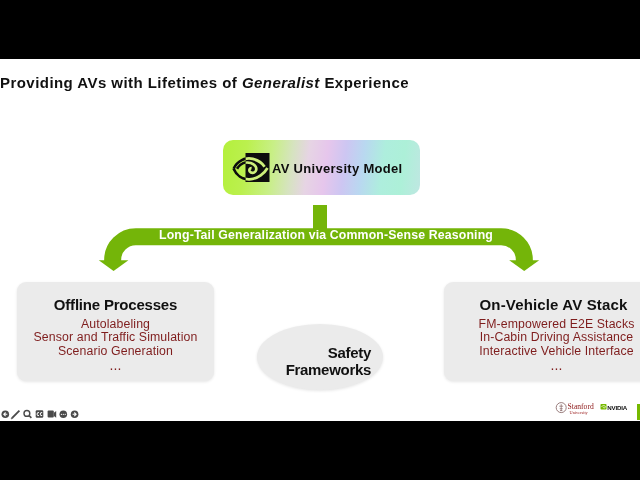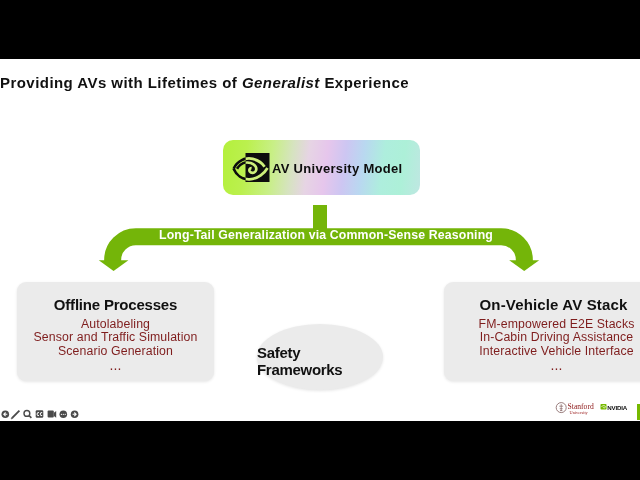--- a/index.html
+++ b/index.html
@@ -9,21 +9,21 @@
   .title{left:0;top:74px;width:640px;text-align:left;font-size:15px;font-weight:bold;color:#111;letter-spacing:0.45px;line-height:18px;}
   .gradbox{left:223px;top:140px;width:197px;height:55px;border-radius:10px;
     background:linear-gradient(97deg,#b4f03c 0%,#bbf04e 12%,#c8ef86 25%,#d6e3c0 35%,#e6d4e4 43%,#e6c6ec 52%,#cdc6f2 61%,#b9d8f0 70%,#aeeedd 80%,#adf0d8 90%,#bfe7e2 100%);}
   .gradtext{left:272px;top:161.5px;font-size:13px;font-weight:bold;color:#0d0d0d;letter-spacing:0.3px;line-height:13px;}
   .stem{left:313px;top:205px;width:14px;height:25px;background:#74b509;}
   .bannertext{left:0;top:229px;width:652px;text-align:center;font-size:12.3px;font-weight:bold;color:#fff;letter-spacing:0.15px;line-height:12.3px;}
   .graybox{top:282px;height:99px;background:#ebebeb;border-radius:9px;box-shadow:0 1px 3px rgba(0,0,0,0.10);}
   .boxtitle{width:100%;text-align:center;top:6px;font-size:15px;font-weight:bold;color:#111;position:absolute;line-height:15px;margin-top:9px;}
   .boxbody{width:100%;text-align:center;top:35.5px;font-size:12.3px;color:#7f1d1d;position:absolute;line-height:13.95px;letter-spacing:0.12px;}
   .ellipse{left:257px;top:324px;width:126px;height:66px;background:#ebebeb;border-radius:50%;box-shadow:0 1px 3px rgba(0,0,0,0.10);}
-  .elltext{left:257px;top:345px;width:126px;text-align:left;font-size:15px;font-weight:bold;color:#111;line-height:16.7px;letter-spacing:-0.3px;}
+  .elltext{left:245px;top:345px;width:126px;text-align:right;font-size:15px;font-weight:bold;color:#111;line-height:16.7px;letter-spacing:-0.3px;}
   .stanford{left:553px;top:400px;width:45px;height:16px;}
   .nvsmall{left:599px;top:403px;width:30px;height:9px;}
   .greenstrip{left:637px;top:404px;width:3px;height:16px;background:#76b900;}
 </style>
 </head>
 <body>
   <div class="slide"></div>
   <div class="abs title">Providing AVs with Lifetimes of <i>Generalist</i> Experience</div>
   <div class="abs gradbox"></div>
   <svg class="abs" style="left:231px;top:152px" width="39" height="31" viewBox="0 0 39 31">

